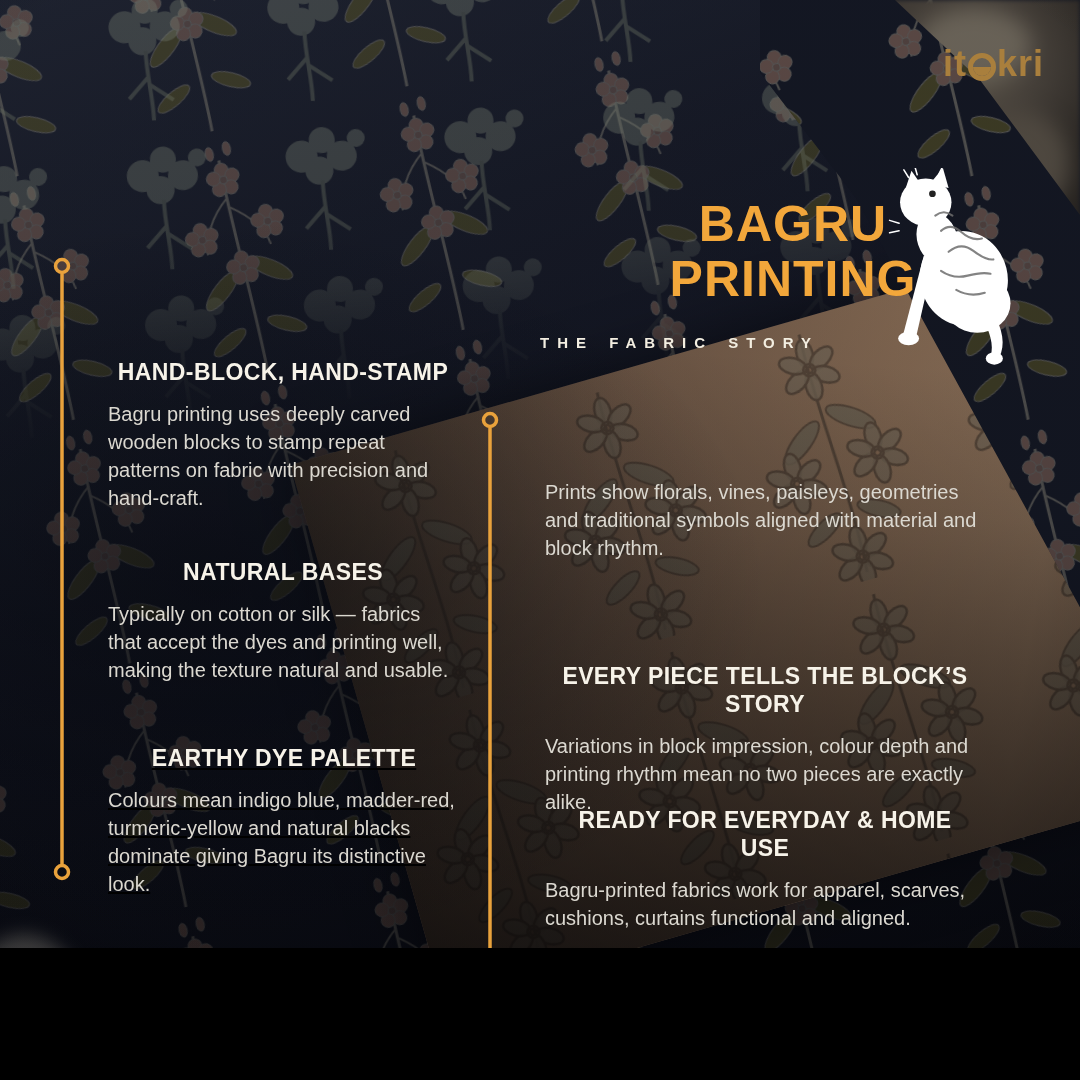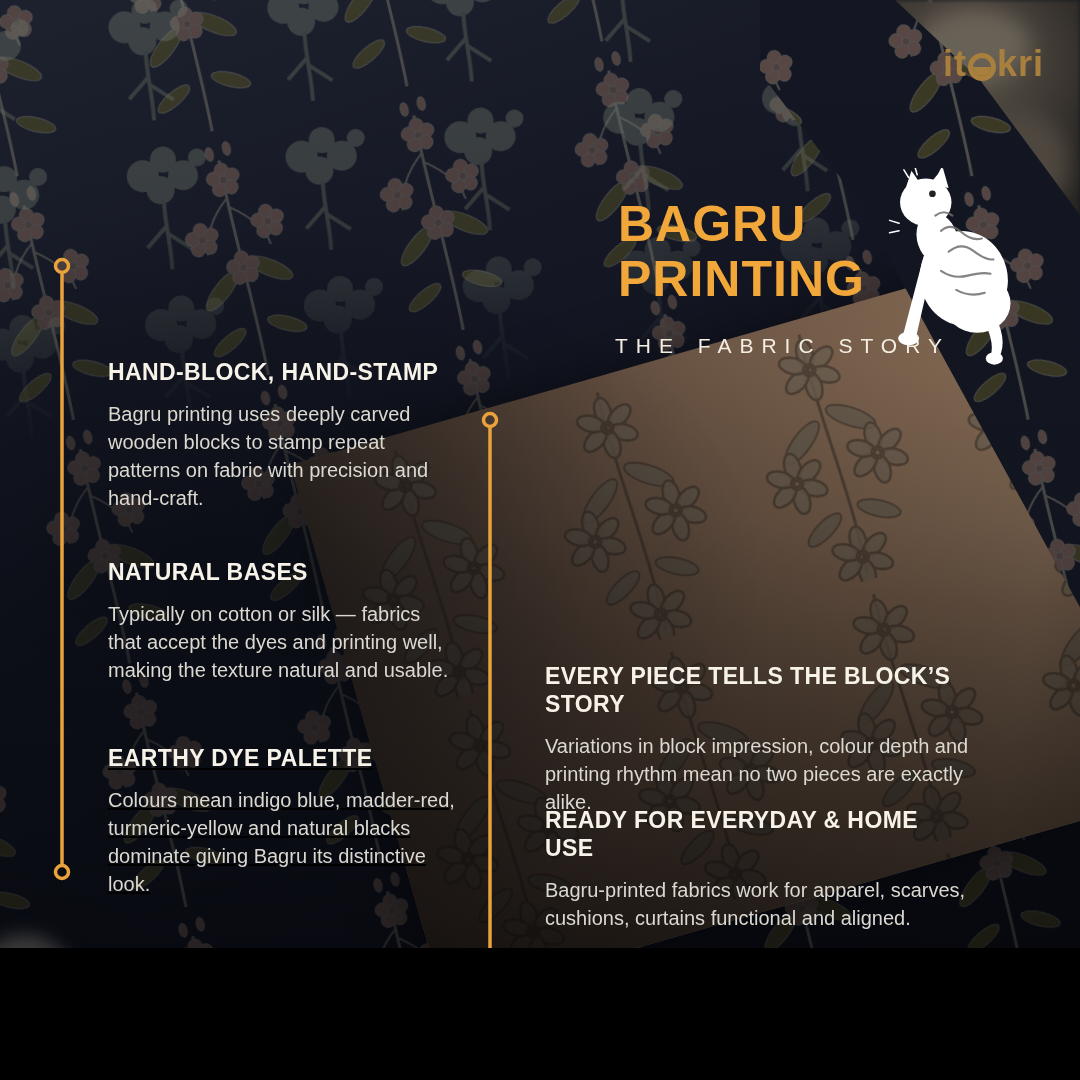--- a/index.html
+++ b/index.html
@@ -44,29 +44,29 @@
       linear-gradient(180deg,rgba(10,12,20,.28) 0%,rgba(9,11,18,.36) 55%,rgba(3,4,8,.6) 100%);
   }
   
   .content{position:absolute;inset:0;z-index:10;}
   .logo{position:absolute;right:36px;top:46px;color:#a97f3d;font-weight:800;font-size:36px;
     letter-spacing:1px;display:flex;align-items:center;line-height:1;}
   .logo-o{display:inline-block;width:18px;height:18px;border:5px solid #a97f3d;border-radius:50%;
     position:relative;margin:0 1px;top:3px;}
   .logo-o::after{content:'';position:absolute;left:0;right:0;bottom:0;height:52%;
     background:#a97f3d;border-radius:0 0 14px 14px;}
-  .title{position:absolute;left:618px;top:197px;width:350px;text-align:left;
+  .title{position:absolute;left:618px;top:197px;width:350px;text-align:center;
     color:#f2a73b;font-weight:800;font-size:50px;line-height:1.1;letter-spacing:1px;}
-  .subtitle{position:absolute;left:540px;top:334px;width:410px;text-align:right;
-    color:#f3eee1;font-weight:400;font-size:21px;letter-spacing:8px;word-spacing:3px;}
+  .subtitle{position:absolute;left:540px;top:334px;width:410px;text-align:left;
+    color:#f3eee1;font-weight:700;font-size:15px;letter-spacing:8px;word-spacing:3px;}
   .cat{position:absolute;left:882px;top:168px;width:158px;height:200px;}
   .timeline{position:absolute;left:0;top:0;z-index:9;pointer-events:none;}
   .section{position:absolute;}
   .section h3{margin:0;color:#f7f3e9;font-size:23px;font-weight:700;letter-spacing:.4px;
-    line-height:1.22;white-space:pre-line;}
+    line-height:1.22;white-space:pre-line;text-align:center;}
   .section p{margin:14px 0 0 0;color:#dbd8d0;font-size:20px;line-height:28px;font-weight:400;}
   .sec-l1{left:108px;top:358px;width:350px;}
   .sec-l2{left:108px;top:558px;width:350px;}
   .sec-l3{left:108px;top:744px;width:352px;text-decoration:underline;}
   .sec-r1{left:545px;top:464px;width:452px;}
   .sec-r2{left:545px;top:662px;width:440px;}
   .sec-r3{left:545px;top:806px;width:440px;}
 </style>
 </head>
 <body>
@@ -230,20 +230,21 @@
     <div class="section sec-l2">
       <h3>NATURAL BASES</h3>
       <p>Typically on cotton or silk — fabrics that accept the dyes and printing well, making the texture natural and usable.</p>
     </div>
     <div class="section sec-l3">
       <h3>EARTHY DYE PALETTE</h3>
       <p>Colours mean indigo blue, madder-red, turmeric-yellow and natural blacks dominate giving Bagru its distinctive look.</p>
     </div>
 
     <div class="section sec-r1">
+      <p>Prints show florals, vines, paisleys, geometries and traditional symbols aligned with material and block rhythm.</p>
     </div>
     <div class="section sec-r2">
       <h3>EVERY PIECE TELLS THE BLOCK’S
 STORY</h3>
       <p>Variations in block impression, colour depth and printing rhythm mean no two pieces are exactly alike.</p>
     </div>
     <div class="section sec-r3">
       <h3>READY FOR EVERYDAY &amp; HOME
 USE</h3>
       <p>Bagru-printed fabrics work for apparel, scarves, cushions, curtains functional and aligned.</p>

